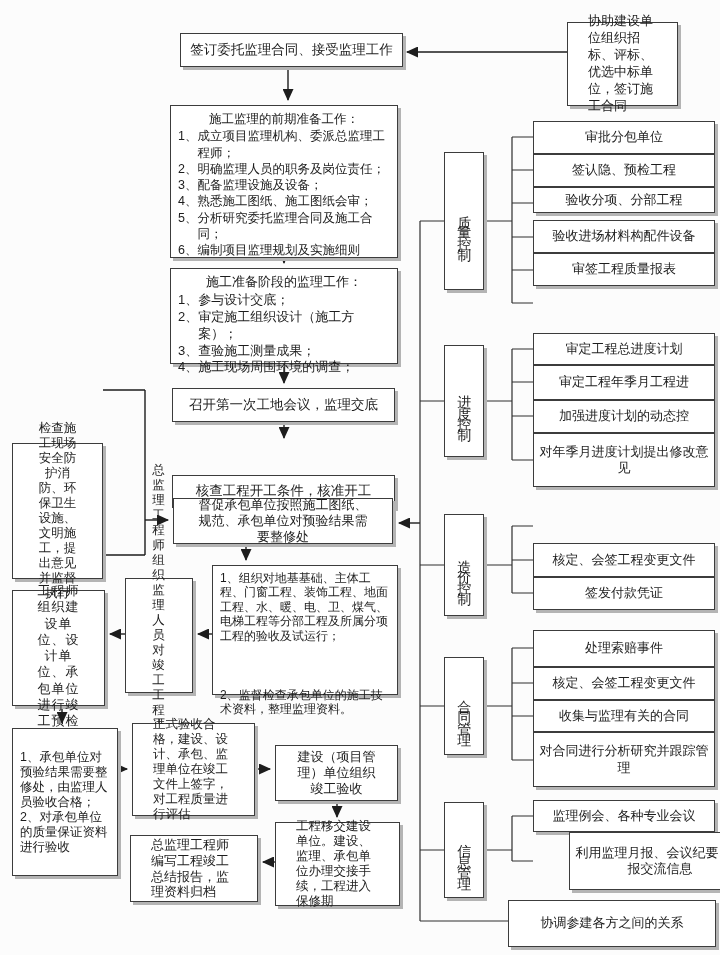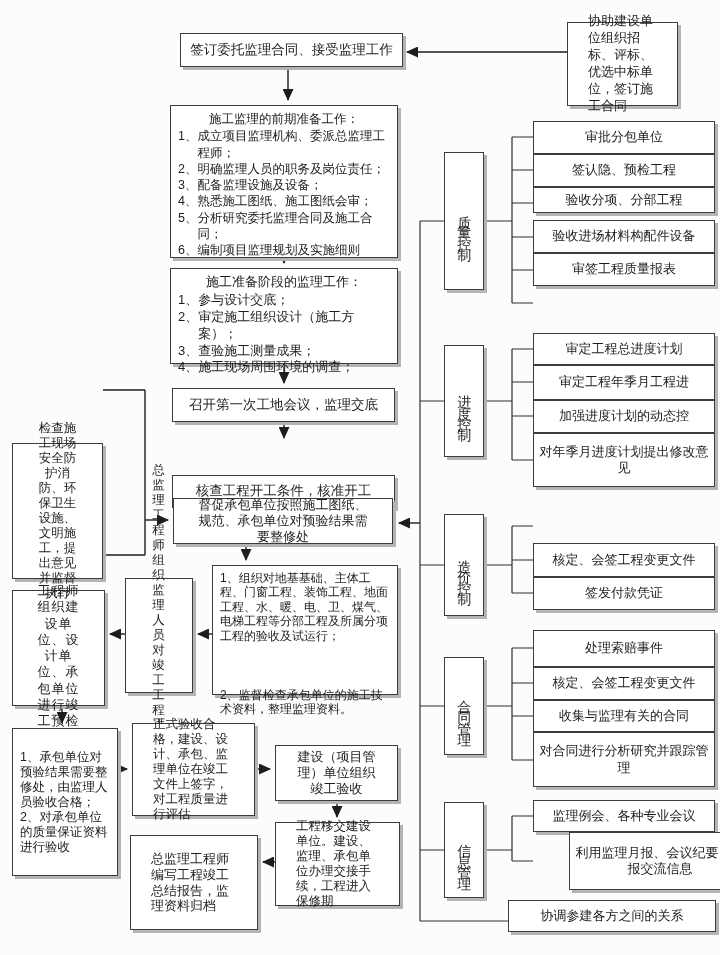--- a/index.html
+++ b/index.html
@@ -137,21 +137,21 @@
   </div>
 
   <div class="box center pad" style="left:275px;top:745px;width:123px;height:56px;">
     <div>建设（项目管理）单位组织竣工验收</div>
   </div>
 
   <div class="box pad fs125 lh12" style="left:275px;top:822px;width:125px;height:84px;">
     <div>工程移交建设单位。建设、监理、承包单位办理交接手续，工程进入保修期</div>
   </div>
 
-  <div class="box pad lh12" style="left:130px;top:835px;width:128px;height:95px;">
+  <div class="box pad lh12" style="left:130px;top:835px;width:128px;height:67px;">
     <div>总监理工程师编写工程竣工总结报告，监理资料归档</div>
   </div>
 
 
   <div class="box center pad fs125 lh12" style="left:12px;top:443px;width:91px;height:136px;">
     <div>检查施工现场安全防护消防、环保卫生设施、文明施工，提出意见并监督执行</div>
   </div>
 
   <div class="box cat" style="left:444px;top:152px;width:40px;height:138px;">
     <span>质量控制</span>
@@ -221,17 +221,17 @@
     <div>对合同进行分析研究并跟踪管理</div>
     </div>
 
   <div class="box sub" style="top:800px;height:32px;">
     <div>监理例会、各种专业会议</div>
     </div>
   <div class="box sub" style="top:832px;height:58px;margin-left:36px;">
     <div>利用监理月报、会议纪要、简报交流信息</div>
     </div>
 
-  <div class="box center" style="left:508px;top:900px;width:208px;height:32px;">
+  <div class="box center" style="left:508px;top:900px;width:208px;height:47px;">
     <div>协调参建各方之间的关系</div>
   </div>
 
 </div>
 
 </body></html>

